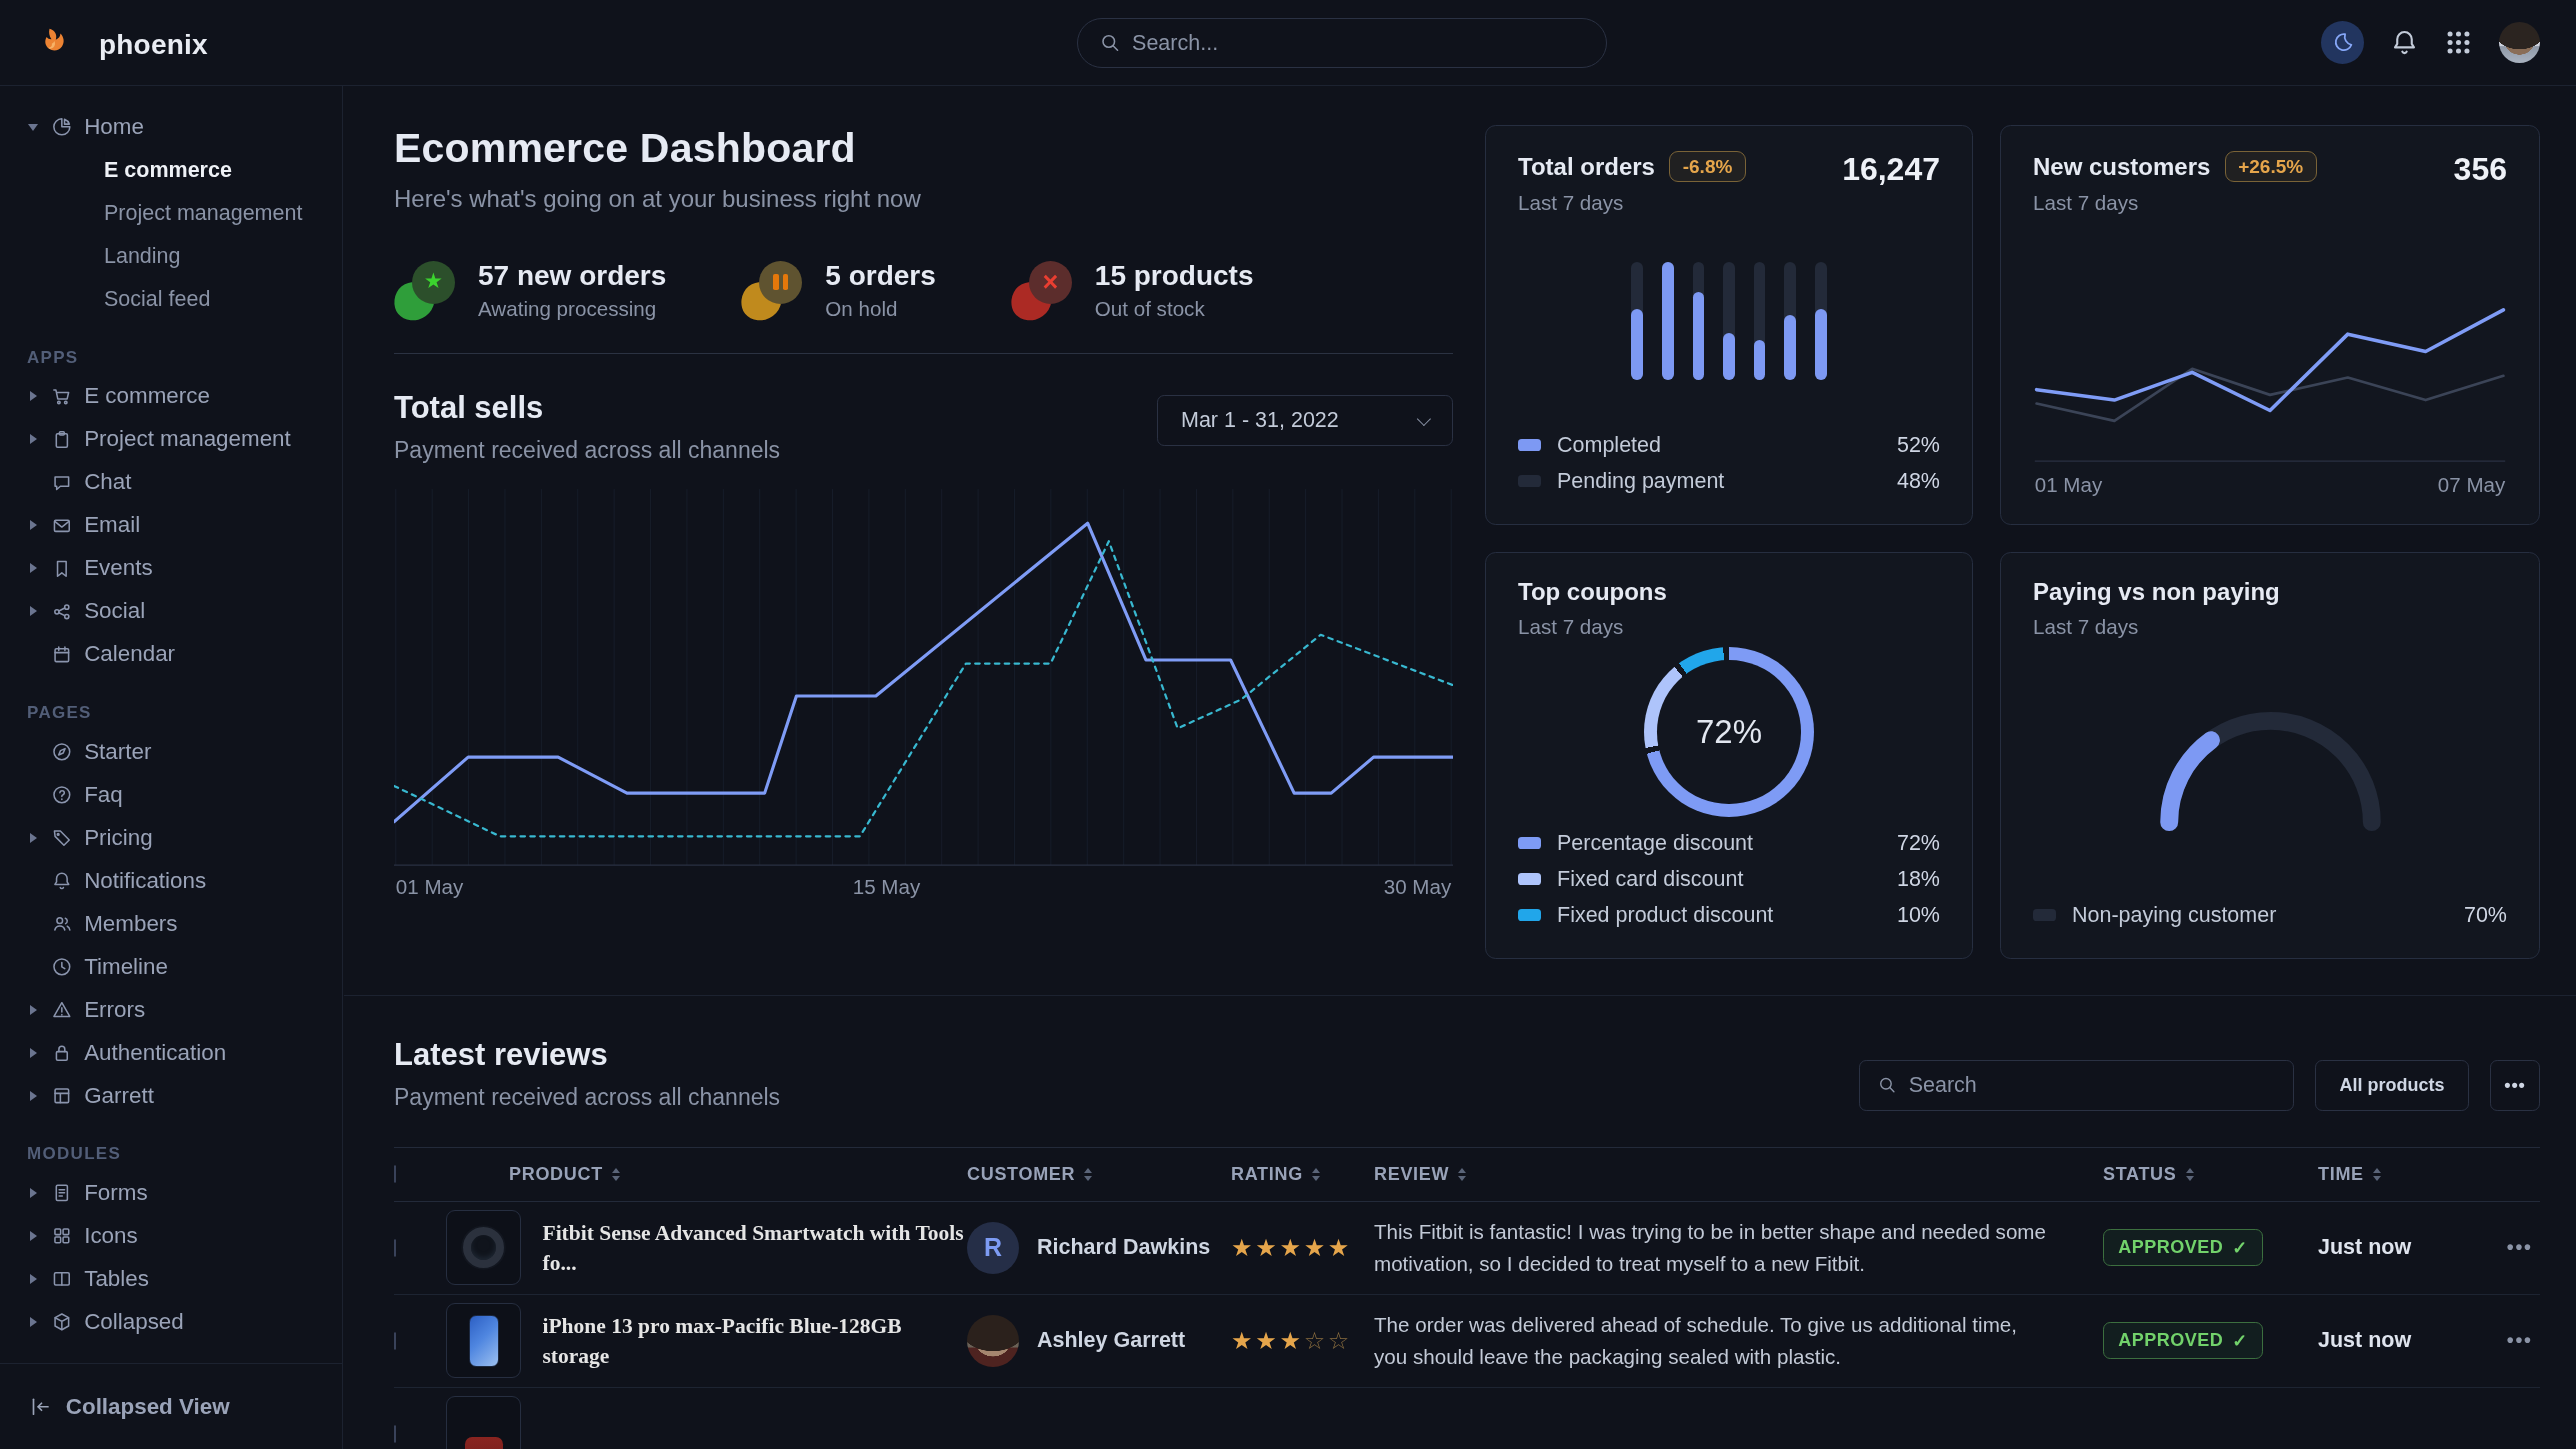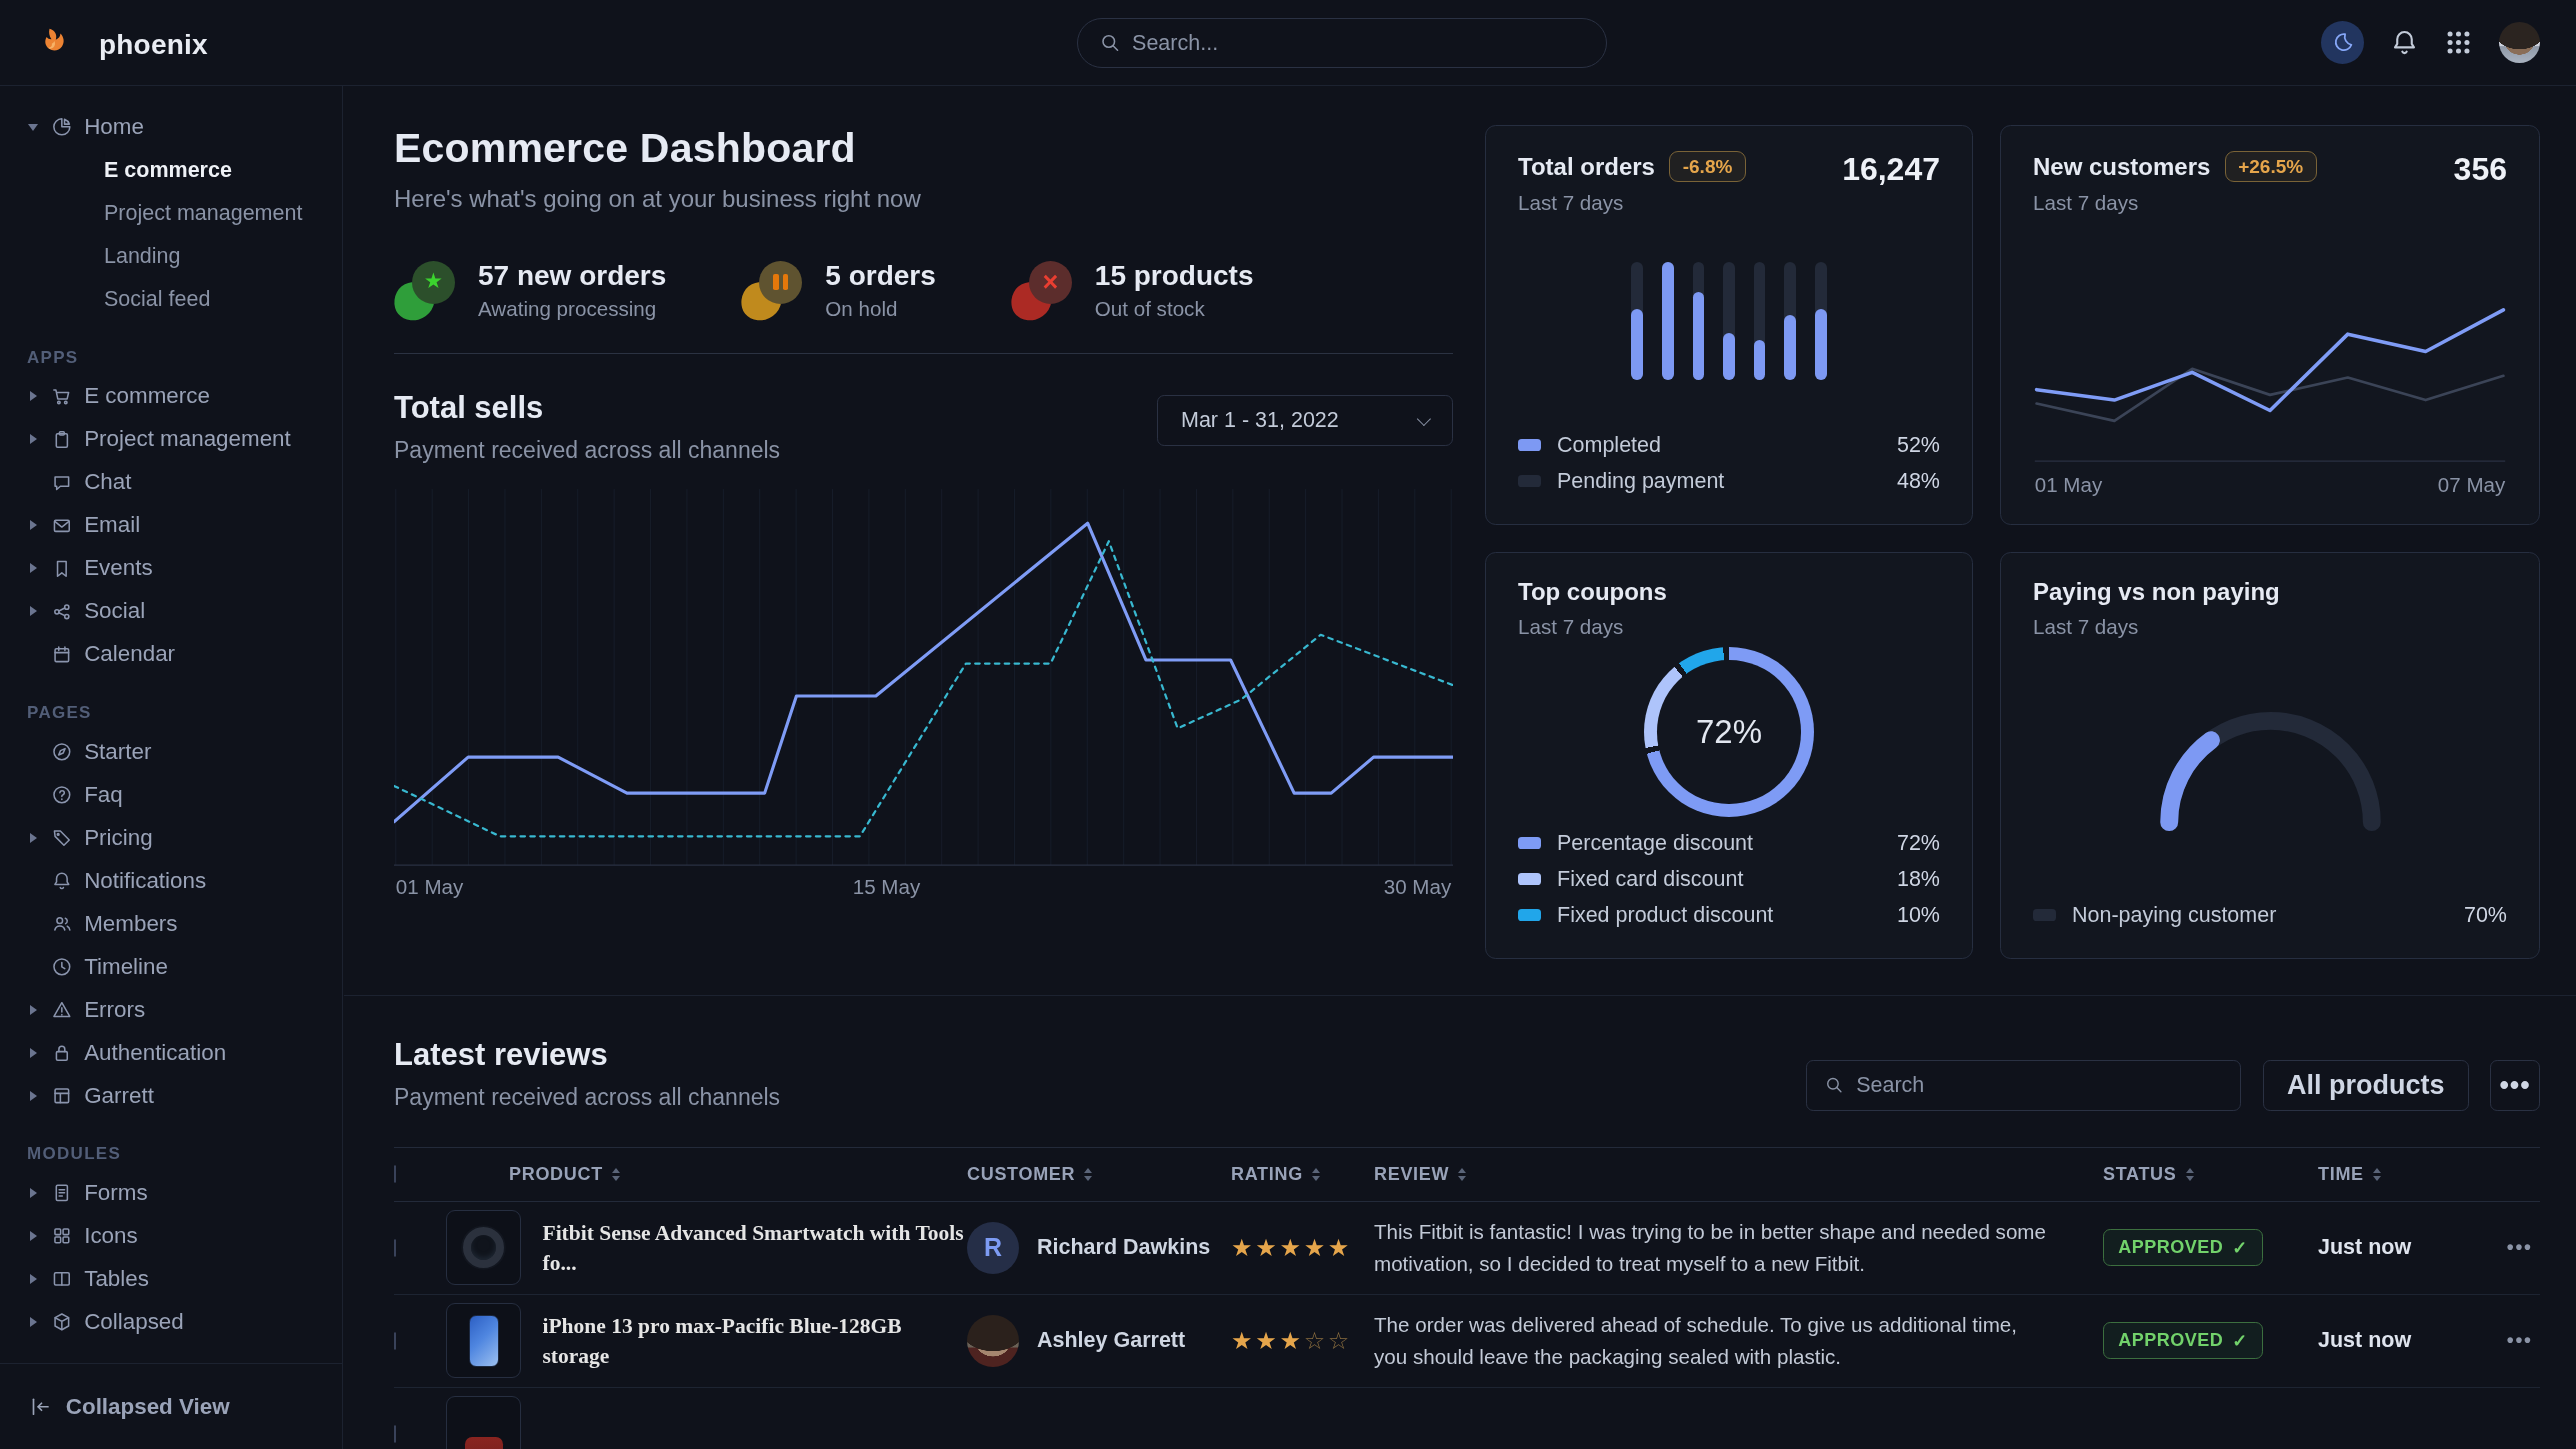--- a/index.html
+++ b/index.html
@@ -108,21 +108,21 @@
   
   .section-divider { border:none; border-top:0.9px solid #1c2230; margin:36px -36px 0 -50px; }
   .reviews-head { display:flex; align-items:flex-end; margin-top:41px; }
   .reviews-controls { margin-left:auto; display:flex; gap:21.5px; align-items:center; }
   .rev-search { width:435px; height:51px; border:0.9px solid #2a3143; border-radius:7.2px; display:flex; align-items:center;
                 gap:12.5px; padding:0 18px; color:#8a93a6; }
   .rev-search input { background:transparent; border:none; outline:none; color:#aeb6c6; font-size:21.5px; width:100%;
                       font-family:"Liberation Sans", sans-serif; }
   .rev-search input::placeholder { color:#8a93a6; }
   .btn-outline { height:51px; border:0.9px solid #2a3143; border-radius:7.2px; background:transparent; color:#cfd6e4;
-                 font-size:27px; font-weight:600; padding:0 23px; cursor:pointer; font-family:"Liberation Sans", sans-serif;text-align:center; }
+                 font-size:18px; font-weight:600; padding:0 23px; cursor:pointer; font-family:"Liberation Sans", sans-serif;text-align:center; }
   .btn-dots { width:50px; padding:0; font-weight:700; letter-spacing:0.9px; }
 
   .rtable { margin-top:36px; }
   .trow { display:grid; grid-template-columns:52px 521px 264px 143px 729px 215px 152px 1fr; align-items:center; }
   .thead { height:55px; border-top:0.9px solid #232a3a; border-bottom:0.9px solid #232a3a; }
   .th { display:flex; align-items:center; gap:9px; font-size:18px; font-weight:700; letter-spacing:0.7px; color:#98a2b8; }
   .th.product-h { padding-left:63px; }
   .sort { display:inline-flex; flex-direction:column; gap:2.7px; }
   .sort i { display:block; width:0; height:0; border-left:4.5px solid transparent; border-right:4.5px solid transparent; }
   .sort .up { border-bottom:5.4px solid #5a6478; } .sort .dn { border-top:5.4px solid #5a6478; }

